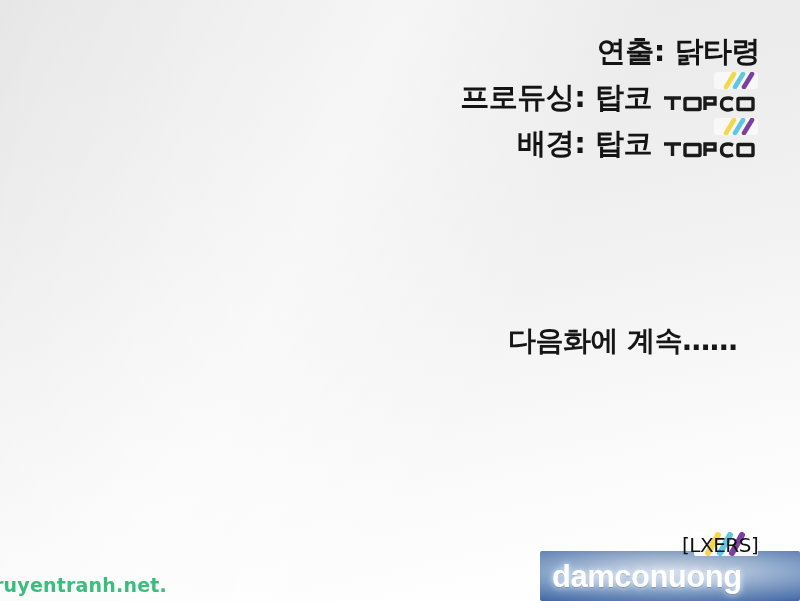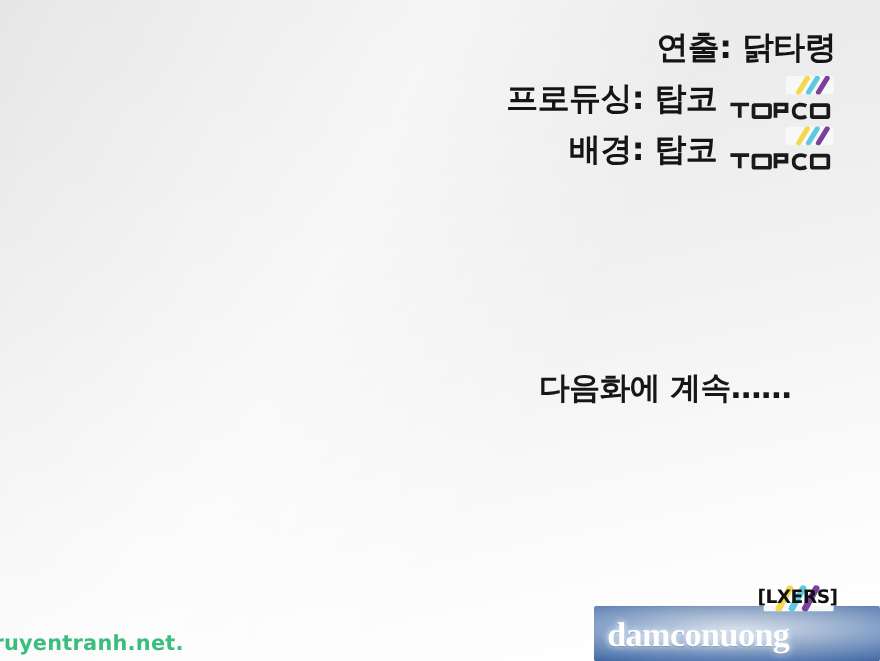--- a/index.html
+++ b/index.html
@@ -41,21 +41,21 @@
   
   .credits {
     position: absolute;
     left: 0;
     top: -26px;
     width: 760px;
     text-align: right;
   }
   .credit-line {
     display: flex;
-    align-items: center;
+    align-items: flex-end;
     justify-content: flex-end;
     height: 46px;
     white-space: nowrap;
   }
   .credit-text {
     font-family: "DejaVu Sans", "Liberation Sans", sans-serif;
     font-weight: 700;
     font-size: 29px;
     line-height: 1;
     color: #141414;
@@ -90,30 +90,29 @@
     position: absolute;
     left: 0;
     bottom: -1px;
     width: 98px;
     height: 22px;
   }
 
   
   .next-ep {
     position: absolute;
-    left: 490px;
+    left: 508px;
     top: 327px;
     font-family: "DejaVu Sans", "Liberation Sans", sans-serif;
     font-weight: 700;
     font-size: 28px;
     line-height: 1;
     color: #161616;
     letter-spacing: -0.5px;
     white-space: nowrap;
-    margin-top: 12px;
   }
 
   
   .green-mark {
     position: absolute;
     left: -6px;
     top: 576px;
     font-family: "DejaVu Sans", "Liberation Sans", sans-serif;
     font-weight: 700;
     font-size: 19px;
@@ -144,21 +143,21 @@
         rgba(90,130,190,0.85) 55%,
         rgba(18,44,96,0.96) 80%,
         rgba(8,24,64,1) 100%),
       linear-gradient(180deg, #0b1f4d 0%, #12306b 45%, #0a1a40 100%);
     border-radius: 2px;
   }
   .dam-text {
     position: absolute;
     left: 12px;
     top: 18px;
-    font-family: Liberation Serif, serif;
+    font-family: Liberation Sans, sans-serif;
     font-weight: 700;
     font-size: 31px;
     line-height: 1;
     color: #ffffff;
     letter-spacing: -0.5px;
     white-space: nowrap;
     text-shadow:
       0 0 6px rgba(255,255,255,0.85),
       0 0 12px rgba(150,190,240,0.7),
       0 1px 1px rgba(0,0,0,0.35);
@@ -175,24 +174,24 @@
     left: 12px;
     top: 1px;
     width: 64px;
     height: 24px;
   }
   .lxers-text {
     position: absolute;
     left: 0;
     top: 4px;
     width: 86px;
-    text-align: center;
-    font-family: "DejaVu Sans", "Liberation Sans", sans-serif;
-    font-weight: 700;
-    font-size: 17px;
+    text-align: left;
+    font-family: "DejaVu Sans", "Liberation Sans", sans-serif;
+    font-weight: 400;
+    font-size: 20px;
     line-height: 1;
     color: #111111;
     letter-spacing: -0.5px;
   }
 </style>
 </head>
 <body>
 
 <div id="page">
 

